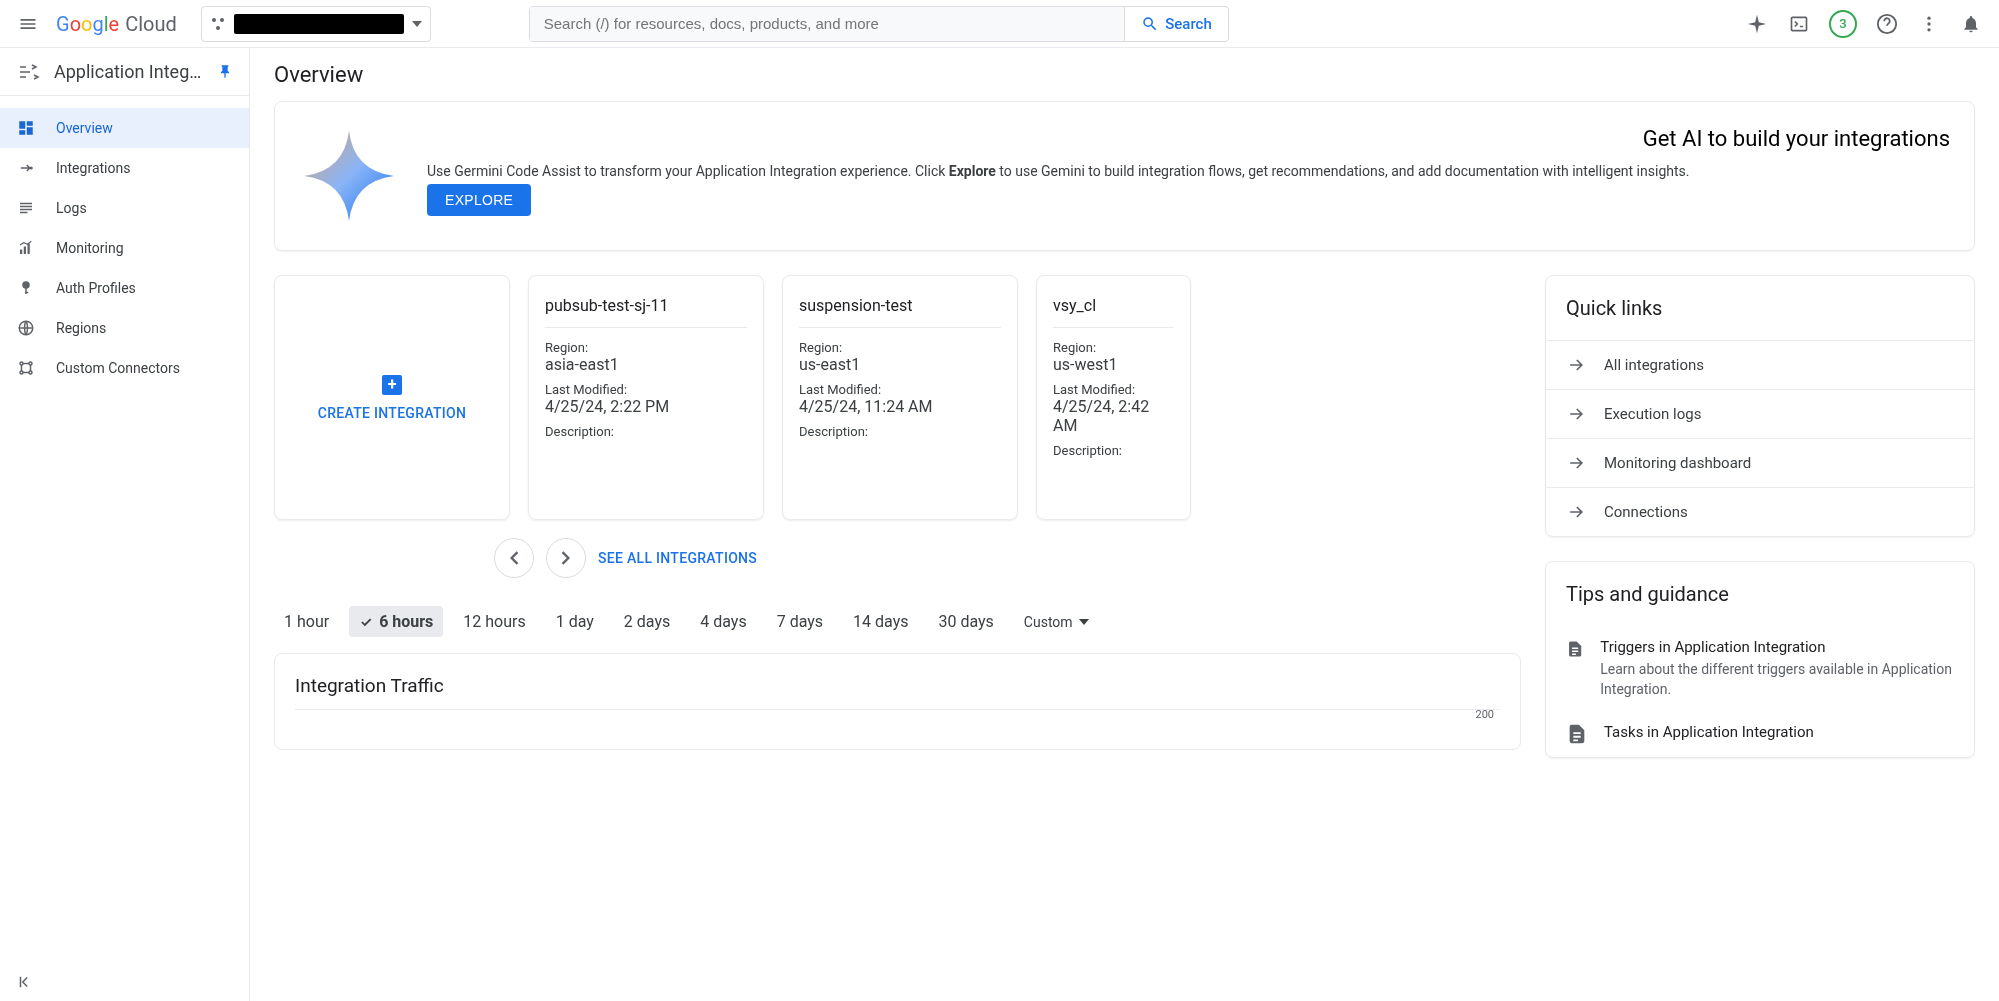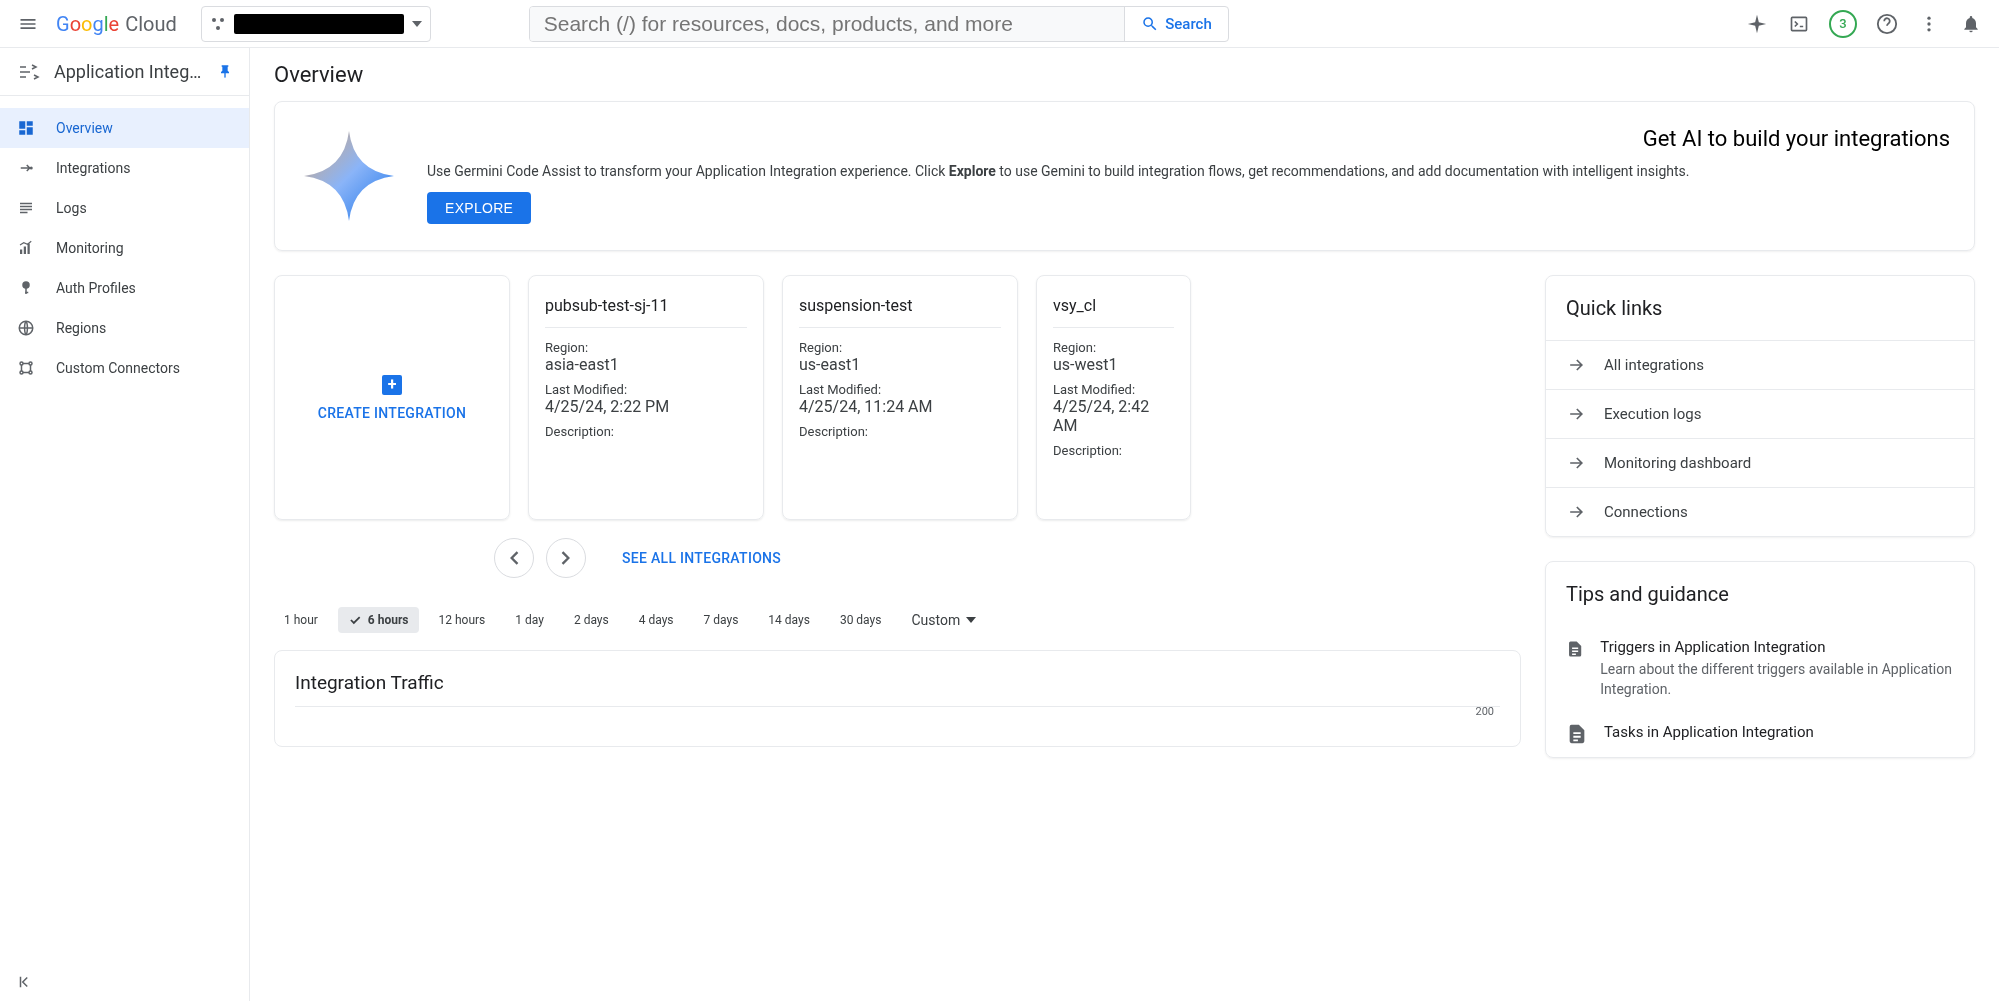--- a/index.html
+++ b/index.html
@@ -7,21 +7,21 @@
 
 
 .header { height: 48px; display: flex; align-items: center; padding: 0 8px; border-bottom: 1px solid #e8eaed; gap: 8px; }
 .menu-btn { width: 40px; height: 40px; display: flex; align-items: center; justify-content: center; cursor: pointer; border-radius: 50%; }
 .logo { display: flex; align-items: center; gap: 6px; font-size: 20px; margin-right: 16px; }
 .logo-text .g1{color:#4285F4}.logo-text .g2{color:#EA4335}.logo-text .g3{color:#FBBC04}.logo-text .g4{color:#4285F4}.logo-text .g5{color:#34A853}.logo-text .g6{color:#EA4335}
 .logo-cloud { color: #5f6368; font-weight: 400; }
 .project-select { display: flex; align-items: center; gap: 8px; border: 1px solid #dadce0; border-radius: 4px; padding: 4px 8px; height: 36px; min-width: 230px; cursor: pointer; }
 .proj-black { background: #000; height: 20px; flex: 1; border-radius: 2px; }
 .search-wrap { display: flex; align-items: center; margin-left: 90px; border: 1px solid #dadce0; border-radius: 4px; height: 36px; width: 700px; overflow: hidden; }
-.search-input { flex: 1; border: none; outline: none; padding: 0 14px; font-size: 21px; background: #f8f9fa; height: 100%; color: #a16207; }
+.search-input { flex: 1; border: none; outline: none; padding: 0 14px; font-size: 15px; background: #f8f9fa; height: 100%; color: #a16207; }
 .search-btn { display: flex; align-items: center; gap: 6px; padding: 0 16px; color: #1a73e8; font-weight: 500; border-left: 1px solid #dadce0; height: 100%; cursor: pointer; font-size: 15px; }
 .header-icons { margin-left: auto; display: flex; align-items: center; gap: 18px; padding-right: 8px; }
 .hicon { width: 24px; height: 24px; display: flex; align-items: center; justify-content: center; cursor: pointer; color: #5f6368; }
 .badge-circle { width: 28px; height: 28px; border: 2px solid #34A853; border-radius: 50%; display: flex; align-items: center; justify-content: center; color: #34A853; font-size: 13px; font-weight: 500; }
 
 
 .shell { display: flex; height: calc(100vh - 48px); }
 
 
 .sidebar { width: 250px; border-right: 1px solid #e8eaed; display: flex; flex-direction: column; }
@@ -36,44 +36,44 @@
 
 
 .main { flex: 1; overflow-y: auto; }
 .page-hdr { padding: 14px 24px; font-size: 22px; color: #202124; }
 .content { padding: 0 24px 24px 24px; }
 
 
 .ai-card { border: 1px solid #e8eaed; border-radius: 8px; padding: 24px; display: flex; gap: 28px; box-shadow: 0 1px 2px rgba(60,64,67,0.08); margin-bottom: 24px; }
 .ai-spark { width: 100px; height: 100px; flex-shrink: 0; display: flex; align-items: center; justify-content: center; }
 .ai-title { font-size: 22px; color: #000000; margin-bottom: 10px; text-align: right; }
-.ai-body { font-size: 14px; color: #3c4043; line-height: 1.5; margin-bottom: 10px; }
+.ai-body { font-size: 14px; color: #3c4043; line-height: 1.5; margin-bottom: 2px; }
 .explore-btn { background: #1a73e8; color: #fff; border: none; padding: 8px 18px; border-radius: 4px; font-weight: 500; font-size: 14px; cursor: pointer; letter-spacing: 0.3px; }
 
 
 .row2 { display: flex; gap: 24px; align-items: flex-start; }
 .col-left { flex: 1; min-width: 0; }
 
 
 .cards { display: flex; gap: 18px; margin-bottom: 18px; }
 .icard { width: 236px; height: 245px; border: 1px solid #e8eaed; border-radius: 8px; padding: 20px 16px; box-shadow: 0 1px 2px rgba(60,64,67,0.1); flex-shrink: 0; }
 .create-card { display: flex; flex-direction: column; align-items: center; justify-content: center; gap: 10px; cursor: pointer; }
 .plus-sq { width: 20px; height: 20px; background: #1a73e8; color: #fff; display: flex; align-items: center; justify-content: center; font-size: 16px; font-weight: bold; border-radius: 2px; }
 .create-lbl { color: #1a73e8; font-weight: 500; font-size: 14px; letter-spacing: 0.3px; }
 .icard-title { font-size: 16px; color: #202124; padding-bottom: 12px; border-bottom: 1px solid #e8eaed; margin-bottom: 12px; white-space: nowrap; overflow: hidden; text-overflow: ellipsis; }
 .icard-label { font-size: 13px; color: #3c4043; }
 .icard-val { font-size: 16px; color: #3c4043; margin-bottom: 8px; }
 
 .pag-row { display: flex; align-items: center; gap: 12px; margin-left: 220px; margin-bottom: 28px; }
 .pag-btn { width: 40px; height: 40px; border: 1px solid #dadce0; border-radius: 50%; display: flex; align-items: center; justify-content: center; cursor: pointer; color: #5f6368; }
-.see-all { color: #1a73e8; font-weight: 500; font-size: 14px; letter-spacing: 0.3px; cursor: pointer; margin-left: 24px; }
+.see-all { color: #1a73e8; font-weight: 500; font-size: 14px; letter-spacing: 0.3px; cursor: pointer; margin-left: 0; }
 
 
 .time-row { display: flex; align-items: center; gap: 10px; margin-bottom: 16px; flex-wrap: wrap; }
-.time-chip { padding: 6px 10px; font-size: 12px; color: #3c4043; cursor: pointer; border-radius: 4px; display: flex; align-items: center; gap: 6px; }
+.time-chip { padding: 6px 10px; font-size: 16px; color: #3c4043; cursor: pointer; border-radius: 4px; display: flex; align-items: center; gap: 6px; }
 .time-chip.active { background: #e8eaed; font-weight: bold; }
 .custom-chip { display: flex; align-items: center; gap: 6px; padding: 6px 10px; cursor: pointer; }
 
 
 .chart-card { border: 1px solid #e8eaed; border-radius: 8px; padding: 20px; }
 .chart-title { font-size: 19px; color: #202124; margin-bottom: 12px; }
 .chart-area { height: 20px; border-top: 1px solid #e8eaed; position: relative; }
 .chart-ylabel { position: absolute; right: 6px; top: -2px; font-size: 11px; color: #5f6368; }
 
 

